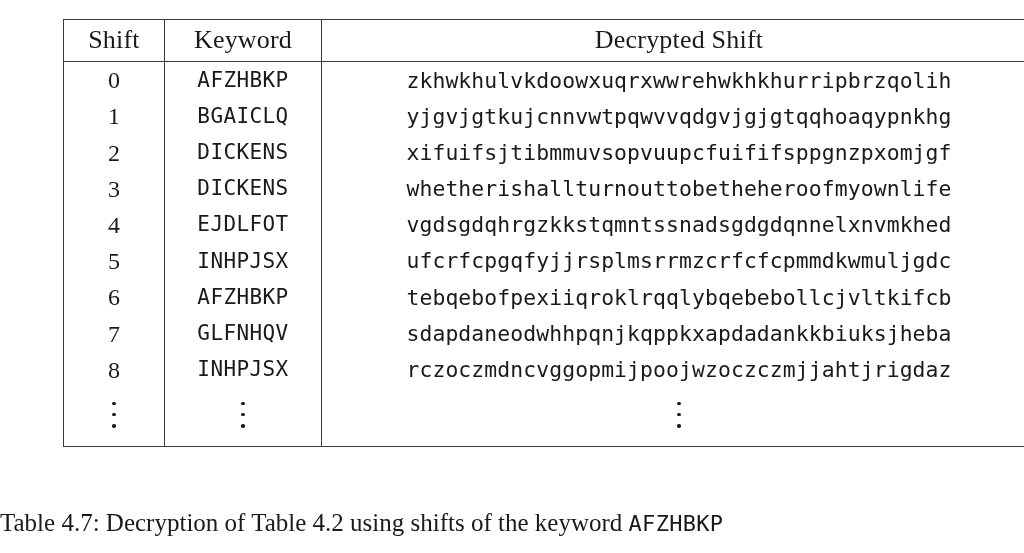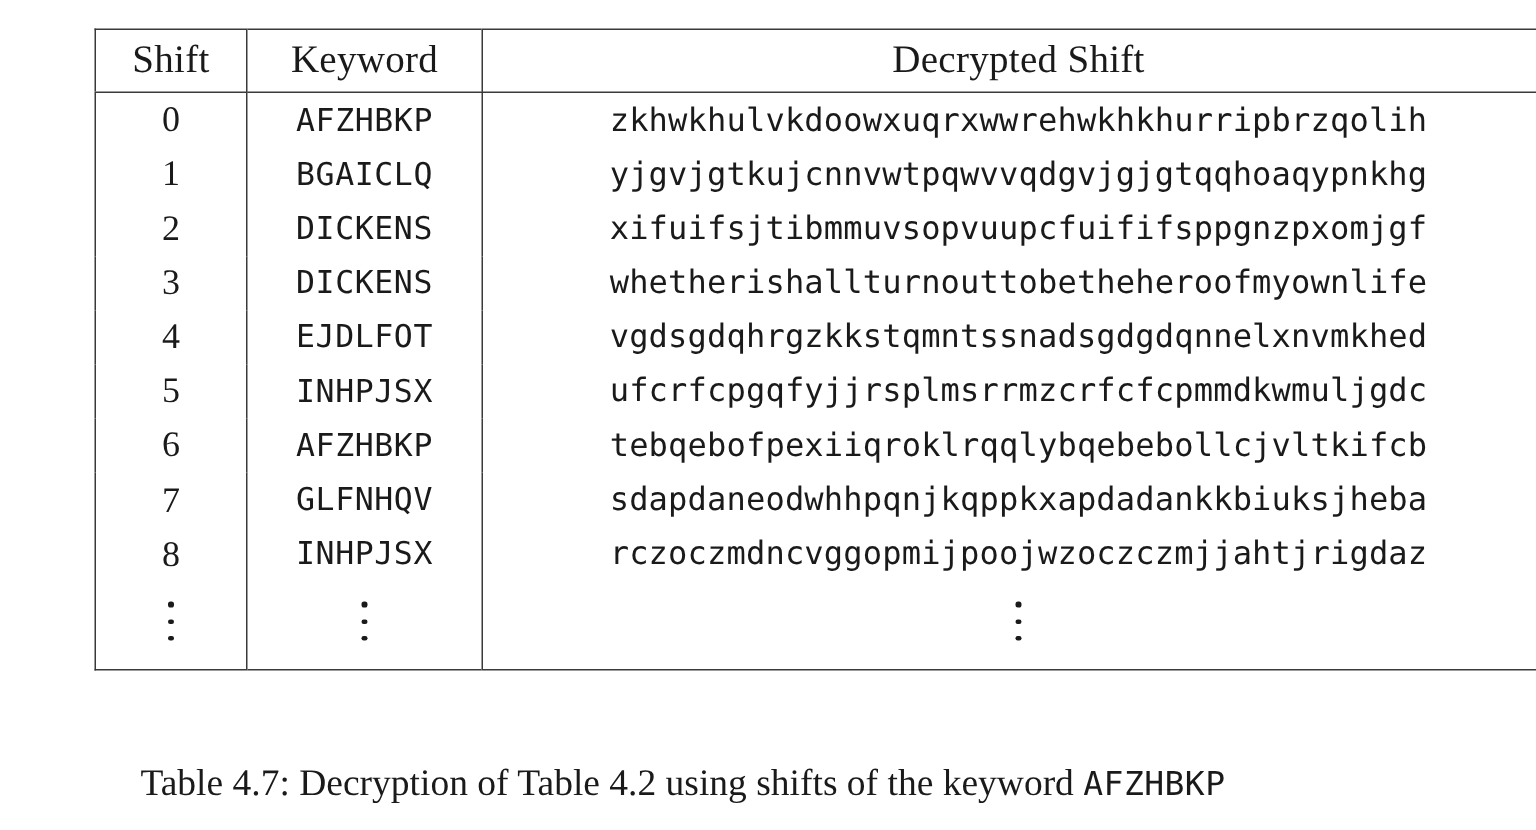--- a/index.html
+++ b/index.html
@@ -108,21 +108,21 @@
     margin: 0 auto 8px auto;
   }
   .vdots span:last-child { margin-bottom: 0; }
 
   
   .caption {
     position: absolute;
     left: 0;
     top: 508px;
     width: 817px;
-    text-align: right;
+    text-align: left;
     font-family: "Liberation Serif", "DejaVu Serif", serif;
     font-size: 25px;
     line-height: 1.2;
     color: #1a1a1a;
     white-space: nowrap;
   }
   .caption .mono {
     font-family: "DejaVu Sans Mono", "Liberation Mono", monospace;
     font-size: 22px;
     letter-spacing: 0.3px;

